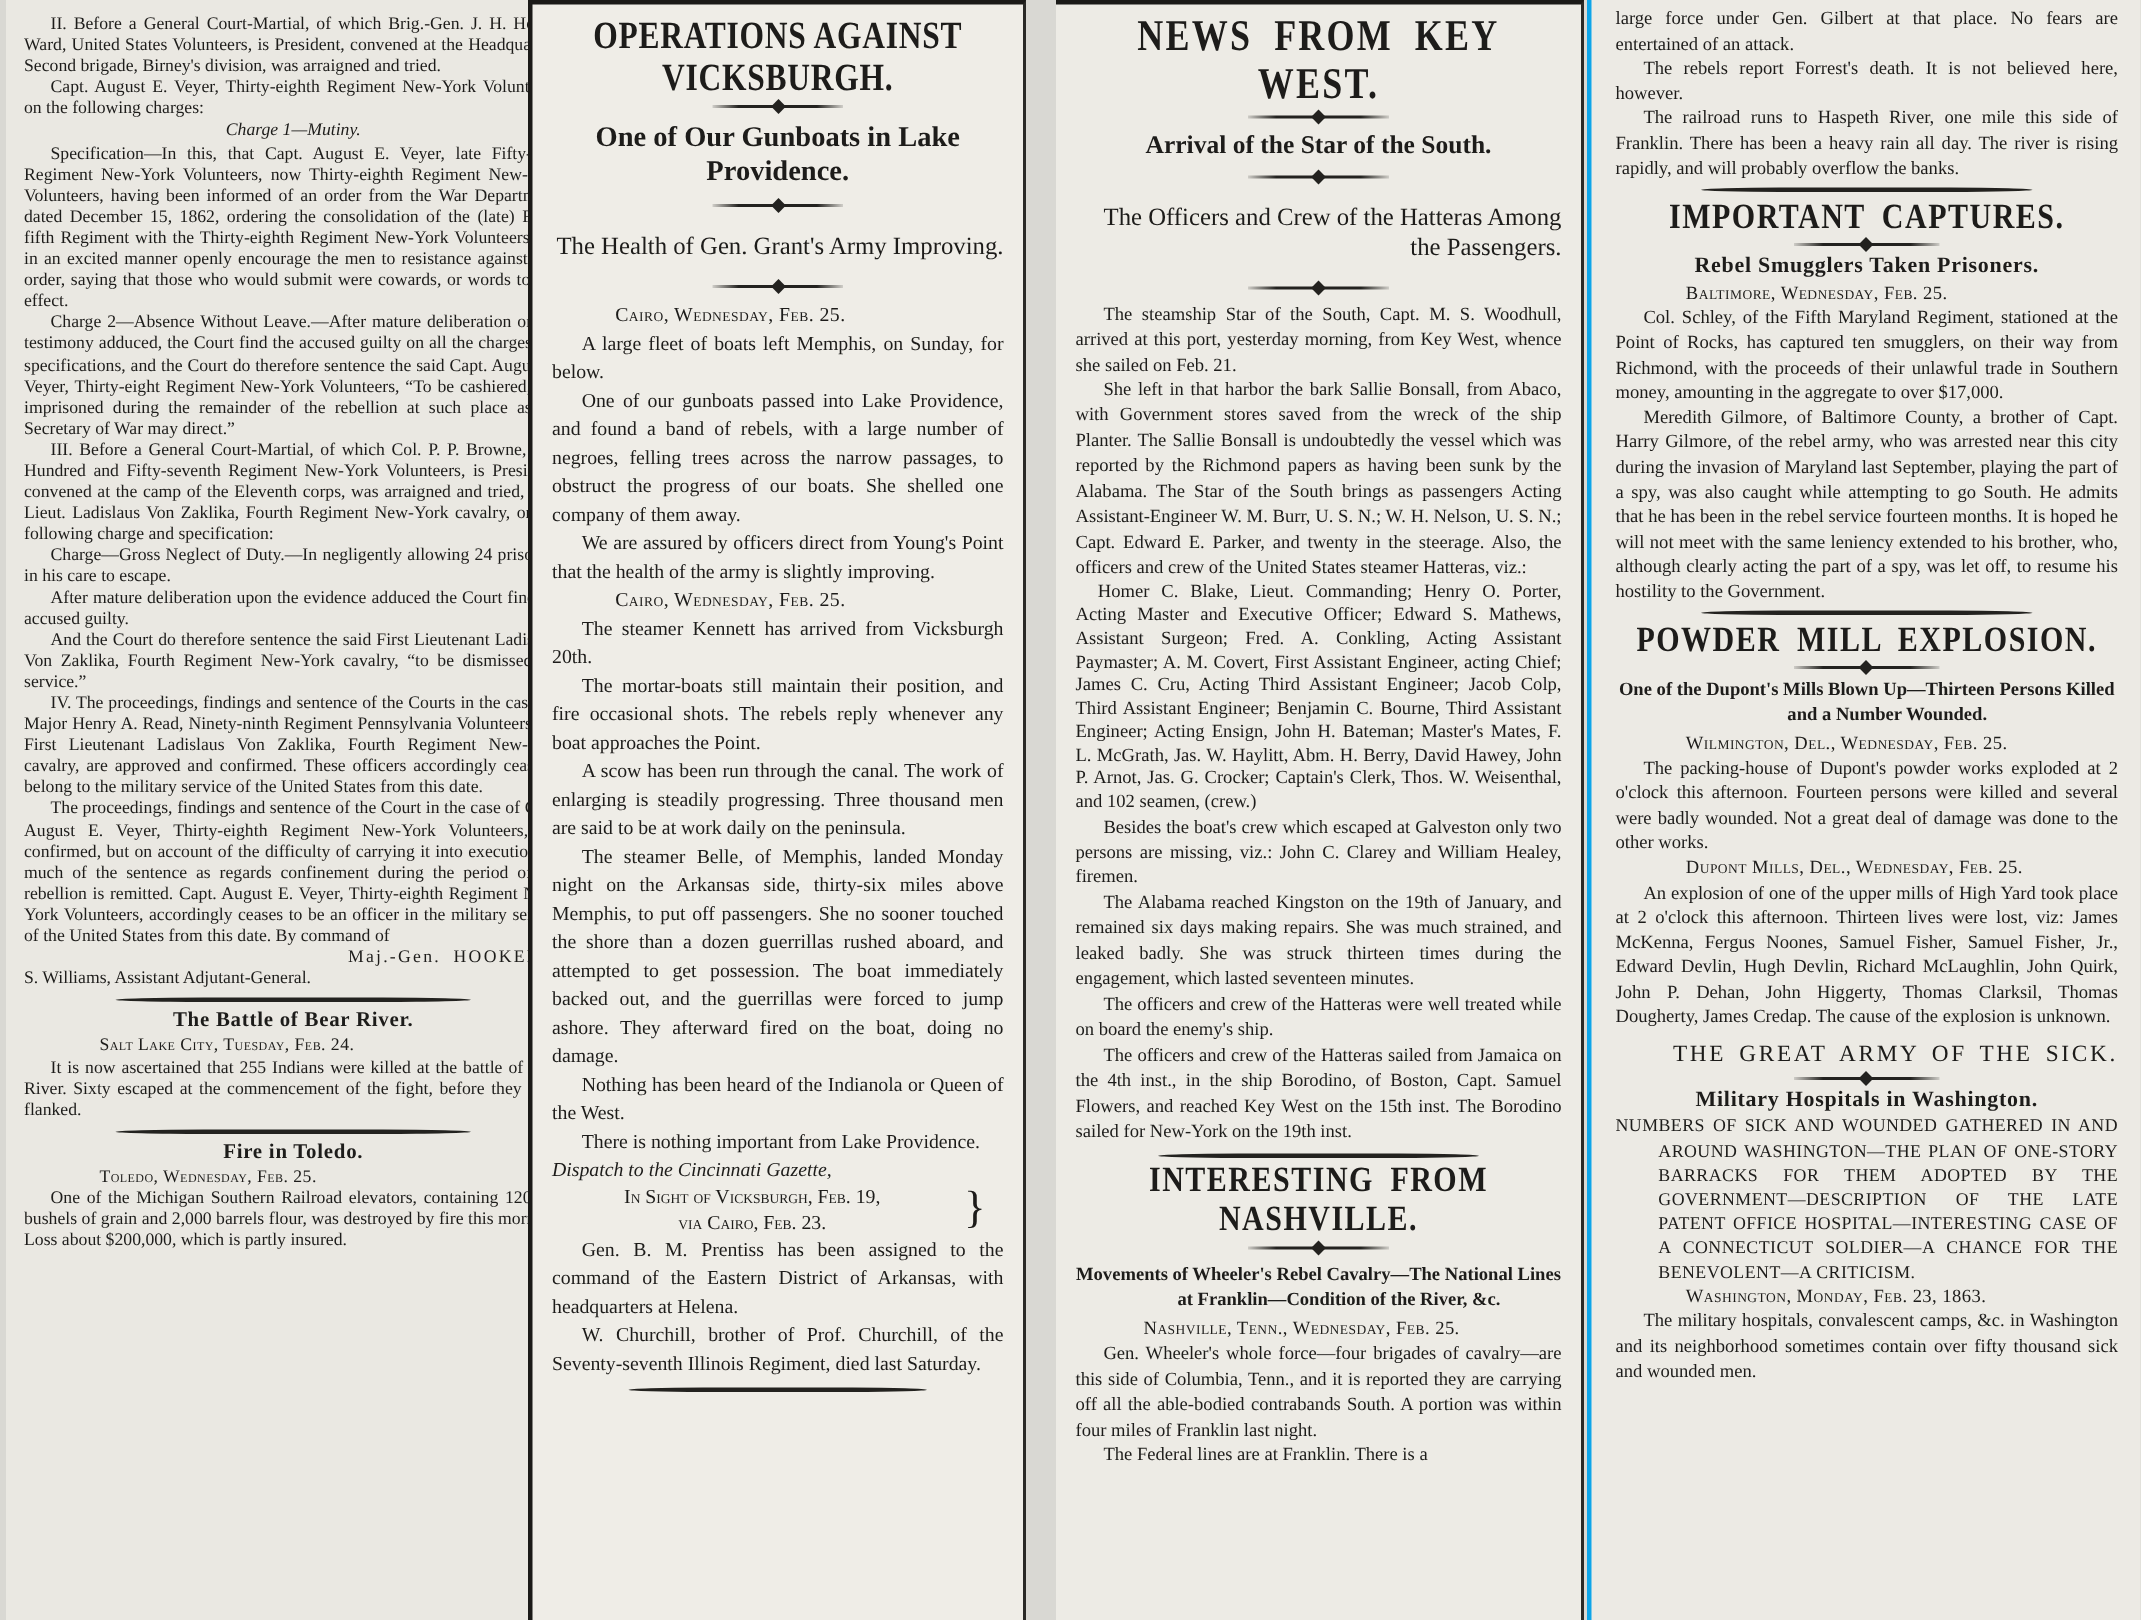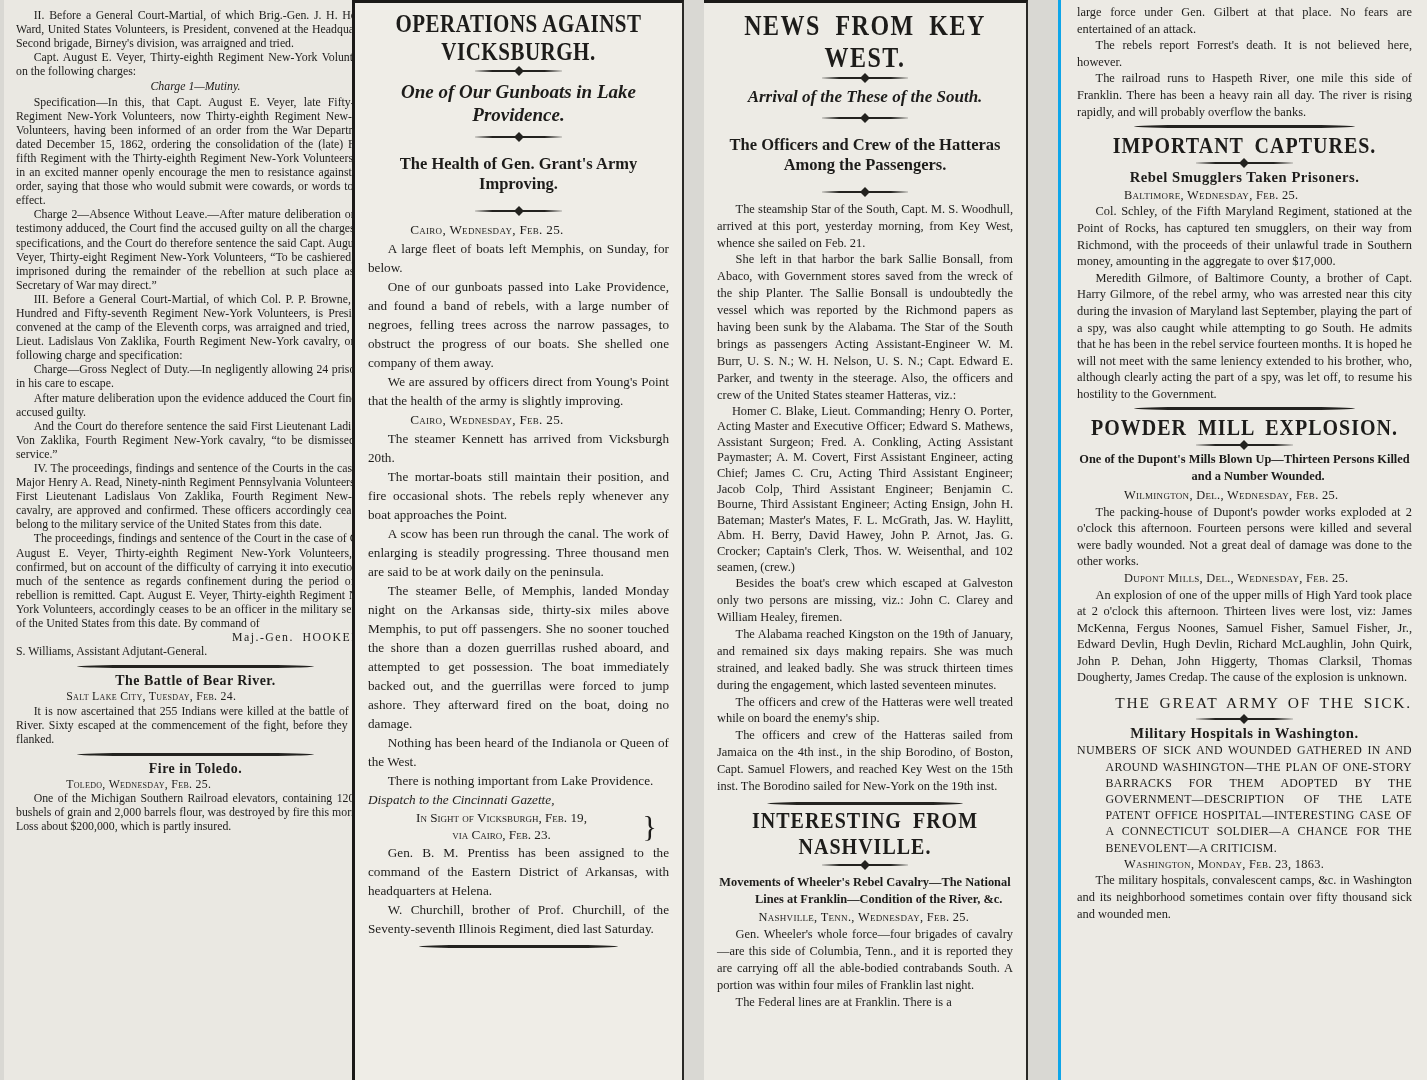--- a/index.html
+++ b/index.html
@@ -26,21 +26,21 @@
   .col2{
     left:352px;width:332px;
     padding:6px 13px 0 13px;
     background:#efede7;
     border-left:3px solid #1b1a18;
     border-top:3px solid #1b1a18;
     border-right:2px solid #2a2926;
     font-size:13.2px;line-height:19px;
   }
   .col3{
-    left:704px;width:324px;
+    left:704px;width:352px;
     padding:6px 13px 0 13px;
     background:#edebe5;
     border-top:3px solid #1b1a18;
     border-right:2px solid #2a2926;
     font-size:12.4px;line-height:16.9px;
   }
   .col4{
     left:1058px;width:369px;
     padding:4px 15px 0 16px;
     background:#eceae4;
@@ -75,25 +75,25 @@
     transform:scaleY(1.18);
     margin:6px 0 4px;letter-spacing:1px;word-spacing:5px;
   }
   .headline3{
     text-align:right;font-weight:normal;
     font-size:15.5px;line-height:1.15;
     margin:8px 0 2px;letter-spacing:1.8px;word-spacing:3px;
   }
   .subhead{
     text-align:center;font-weight:bold;
-    font-size:19px;line-height:1.22;margin:2px 0;font-style:italic;
+    font-size:19px;line-height:1.22;margin:2px 0;
   }
   .col3 .subhead{font-size:17px;}
   .subhead2{
-    text-align:center;font-weight:bold;
+    text-align:right;font-weight:normal;
     font-size:16.5px;line-height:1.22;margin:16px 0;
   }
   .deck{
     font-weight:bold;text-align:center;
     padding-left:2.2em;text-indent:-2.2em;
     line-height:1.35;margin:2px 0;
   }
   .summary{
     padding-left:2.4em;text-indent:-2.4em;
     line-height:16.2px;letter-spacing:.3px;
@@ -169,21 +169,21 @@
       <div class="bl">via Cairo, Feb. 23.</div>
       <span class="bracech">}</span>
     </div>
     <div class="it p">Gen. B. M. Prentiss has been assigned to the command of the Eastern District of Arkansas, with headquarters at Helena.</div>
     <div class="it p">W. Churchill, brother of Prof. Churchill, of the Seventy-seventh Illinois Regiment, died last Saturday.</div>
     <div class="it rule"></div>
   </div>
 <div class="col col3">
     <div class="it headline">NEWS FROM KEY WEST.</div>
     <div class="it diamond"></div>
-    <div class="it subhead">Arrival of the These of the South.</div>
+    <div class="it subhead">Arrival of the Star of the South.</div>
     <div class="it diamond"></div>
     <div class="it subhead2">The Officers and Crew of the Hatteras Among the Passengers.</div>
     <div class="it diamond"></div>
     <div class="it p">The steamship Star of the South, Capt. M. S. Woodhull, arrived at this port, yesterday morning, from Key West, whence she sailed on Feb. 21.</div>
     <div class="it p">She left in that harbor the bark Sallie Bonsall, from Abaco, with Government stores saved from the wreck of the ship Planter.  The Sallie Bonsall is undoubtedly the vessel which was reported by the Richmond papers as having been sunk by the Alabama.  The Star of the South brings as passengers Acting Assistant-Engineer W. M. Burr, U. S. N.; W. H. Nelson, U. S. N.; Capt. Edward E. Parker, and twenty in the steerage.  Also, the officers and crew of the United States steamer Hatteras, viz.:</div>
     <div class="it ptight">Homer C. Blake, Lieut. Commanding; Henry O. Porter, Acting Master and Executive Officer; Edward S. Mathews, Assistant Surgeon; Fred. A. Conkling, Acting Assistant Paymaster; A. M. Covert, First Assistant Engineer, acting Chief; James C. Cru, Acting Third Assistant Engineer; Jacob Colp, Third Assistant Engineer; Benjamin C. Bourne, Third Assistant Engineer; Acting Ensign, John H. Bateman; Master's Mates, F. L. McGrath, Jas. W. Haylitt, Abm. H. Berry, David Hawey, John P. Arnot, Jas. G. Crocker; Captain's Clerk, Thos. W. Weisenthal, and 102 seamen, (crew.)</div>
     <div class="it p">Besides the boat's crew which escaped at Galveston only two persons are missing, viz.: John C. Clarey and William Healey, firemen.</div>
     <div class="it p">The Alabama reached Kingston on the 19th of January, and remained six days making repairs.  She was much strained, and leaked badly.  She was struck thirteen times during the engagement, which lasted seventeen minutes.</div>
     <div class="it p">The officers and crew of the Hatteras were well treated while on board the enemy's ship.</div>
     <div class="it p">The officers and crew of the Hatteras sailed from Jamaica on the 4th inst., in the ship Borodino, of Boston, Capt. Samuel Flowers, and reached Key West on the 15th inst.  The Borodino sailed for New-York on the 19th inst.</div>

